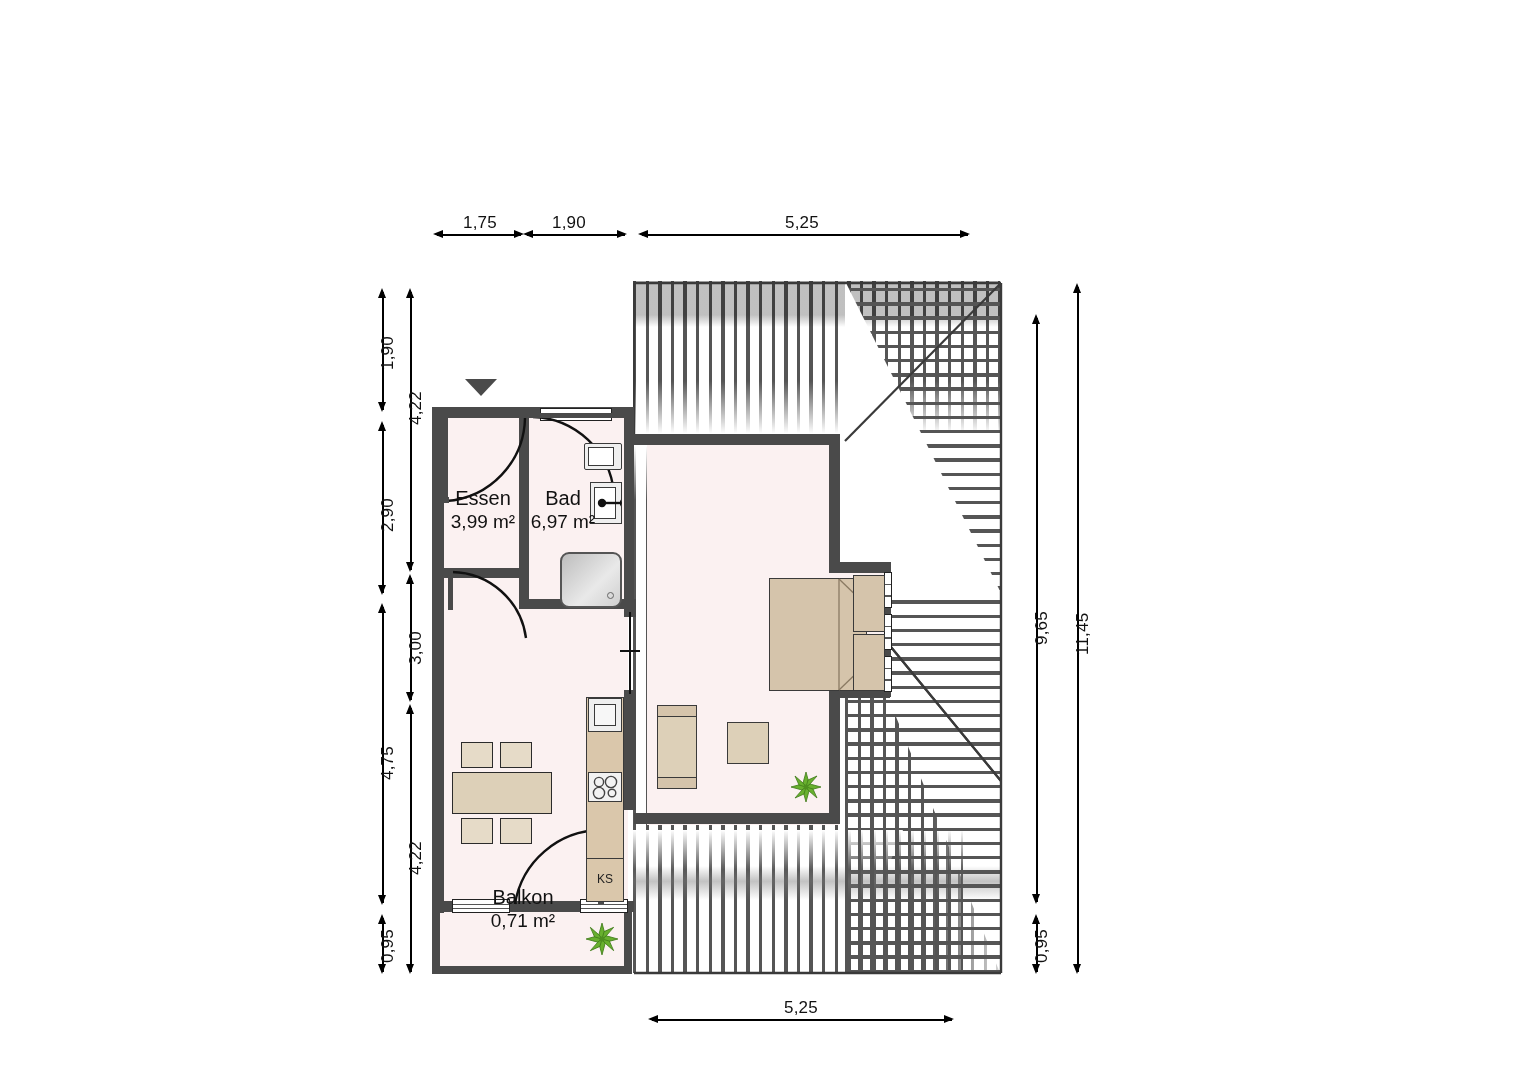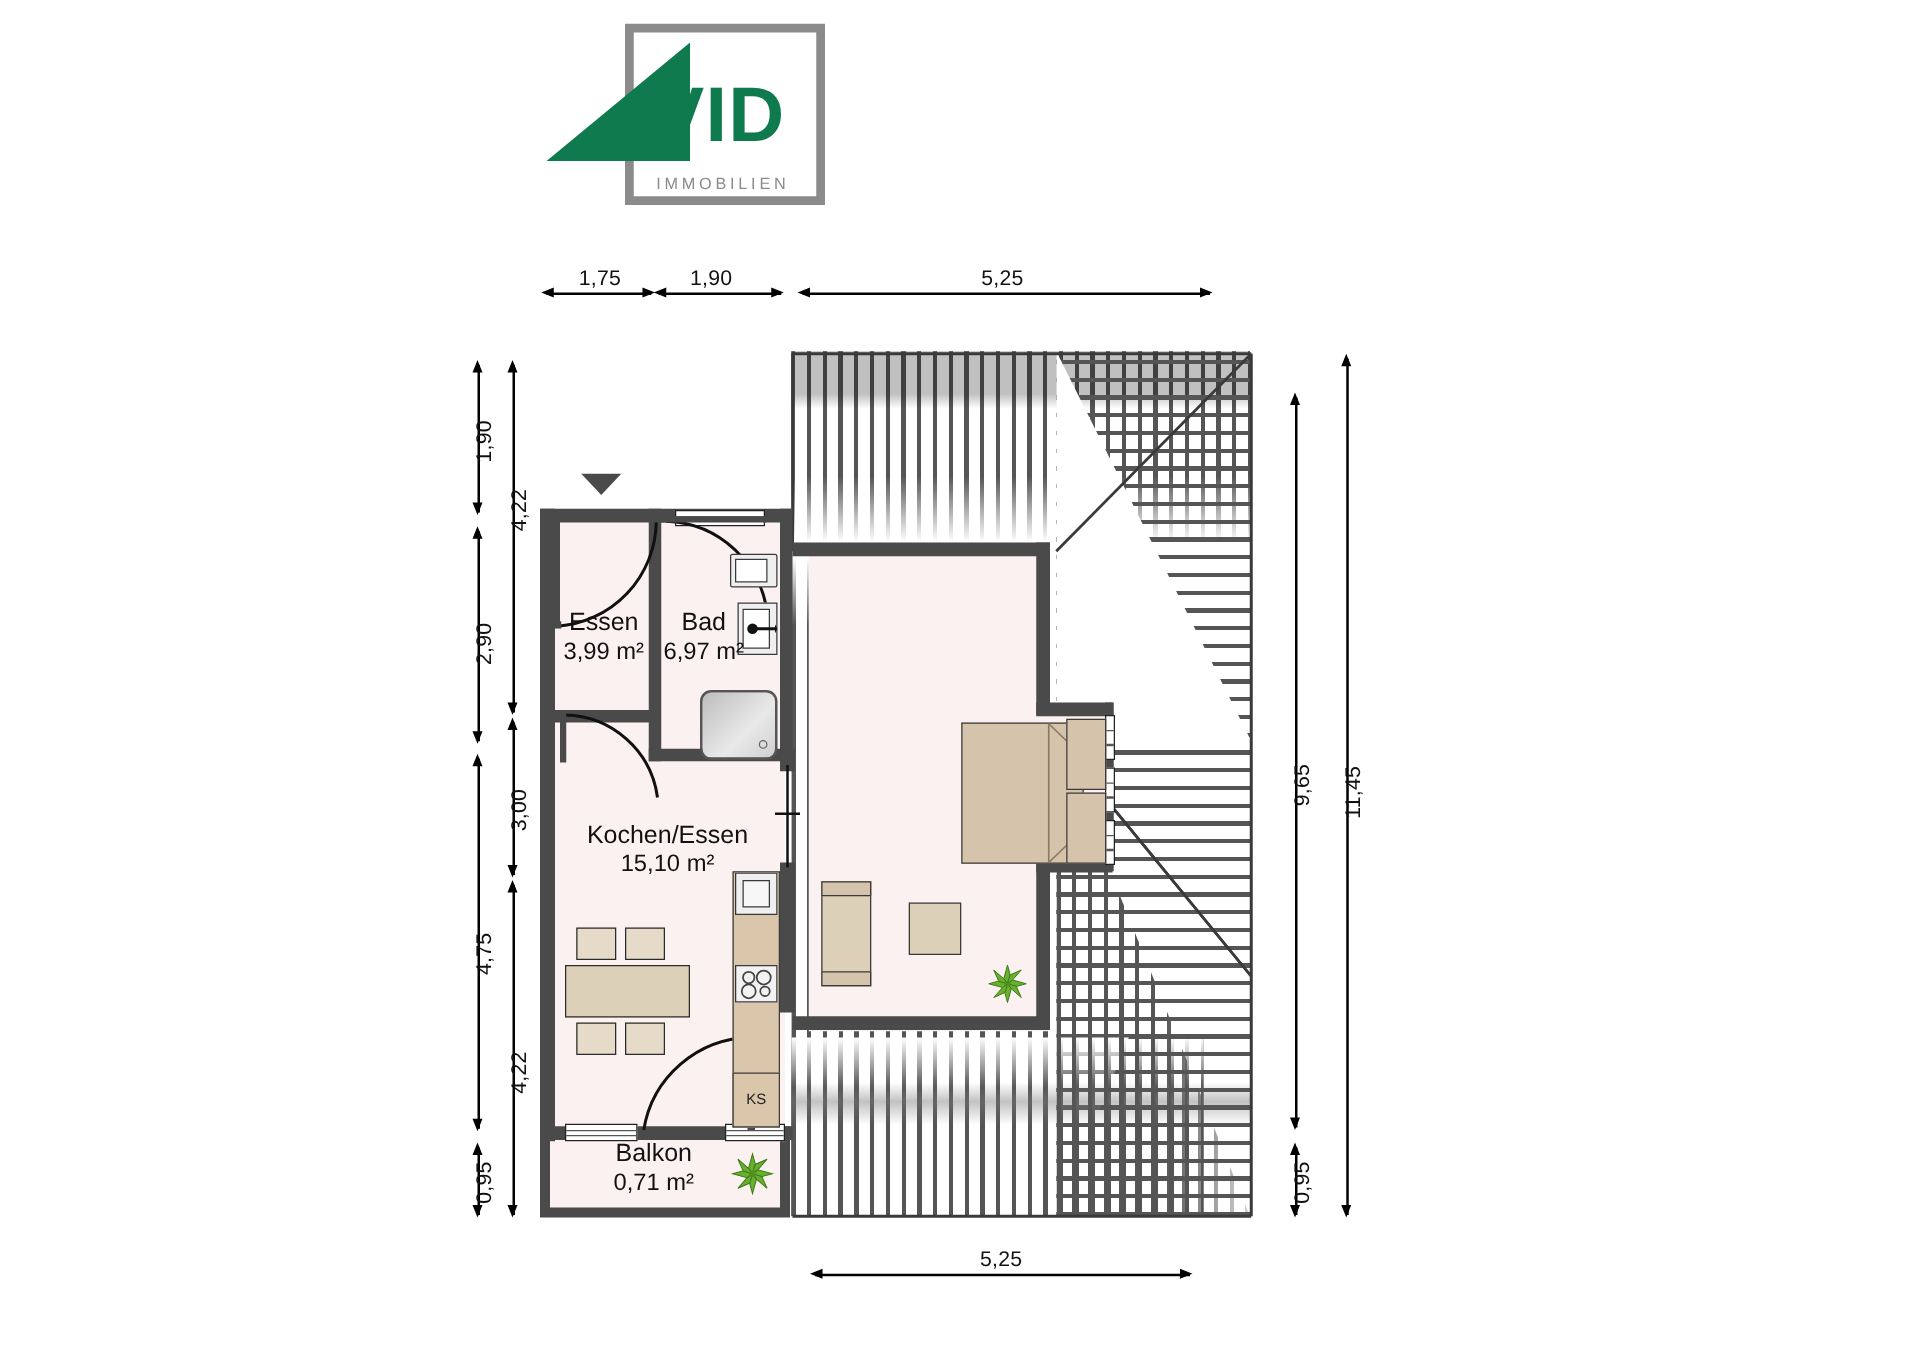--- a/index.html
+++ b/index.html
@@ -91,26 +91,20 @@
   .plant { position: absolute; }
 
   
   .roof { position: absolute; overflow: hidden; }
 </style>
 </head>
 <body>
 
 <div id="stage">
 
-  <div id="logo">
-    <div id="logo-frame"></div>
-    <div id="logo-tri"></div>
-    <div id="logo-vid">VID</div>
-    <div id="logo-sub">IMMOBILIEN</div>
-  </div>
 
   <div id="plan">
 
     <div class="roof" style="left:633px; top:281px; width:367px; height:162px;
                 background:
                   linear-gradient(180deg, rgba(140,140,140,.55) 0 34px, rgba(255,255,255,0) 46px),
                   repeating-linear-gradient(90deg, #555 0 3.4px, rgba(255,255,255,0) 3.4px 12.6px);
                 background-blend-mode: multiply;"></div>
 
     <div class="roof" style="left:633px; top:381px; width:367px; height:64px;
@@ -320,27 +314,23 @@
     <div class="rlabel" style="left:423px; top:487px; width:120px;">
       <span class="nm">Essen</span>
       <span class="ar">3,99 m²</span>
     </div>
 
     <div class="rlabel" style="left:503px; top:487px; width:120px;">
       <span class="nm">Bad</span>
       <span class="ar">6,97 m²</span>
     </div>
 
-    <div class="rlabel" style="left:431px; top:657px; width:206px;">
-      <span class="nm">Kochen/Essen</span>
-      <span class="ar">15,10 m²</span>
-    </div>
-
-
-    <div class="rlabel" style="left:448px; top:912px; width:150px;">
+
+
+    <div class="rlabel" style="left:448px; top:886px; width:150px;">
       <span class="nm">Balkon</span>
       <span class="ar">0,71 m²</span>
     </div>
   </div>
 
   <div>
 
     <div class="dim-line dim-h" style="left:437px; top:234px; width:84px;"></div>
     <div class="arrow ar-l" style="left:433px; top:229.5px;"></div>
     <div class="arrow ar-r" style="left:514px; top:229.5px;"></div>

